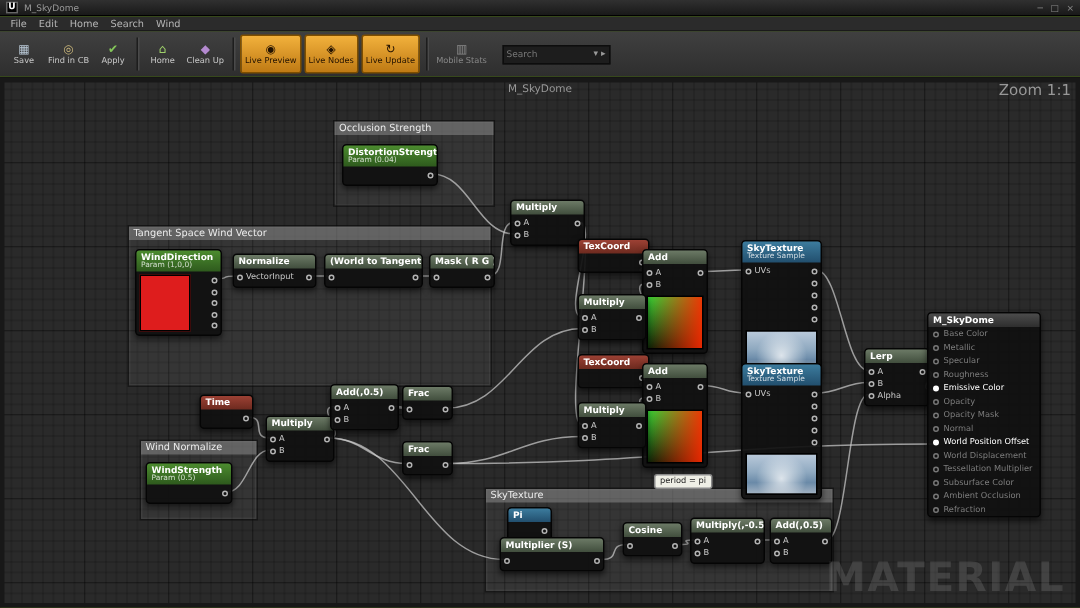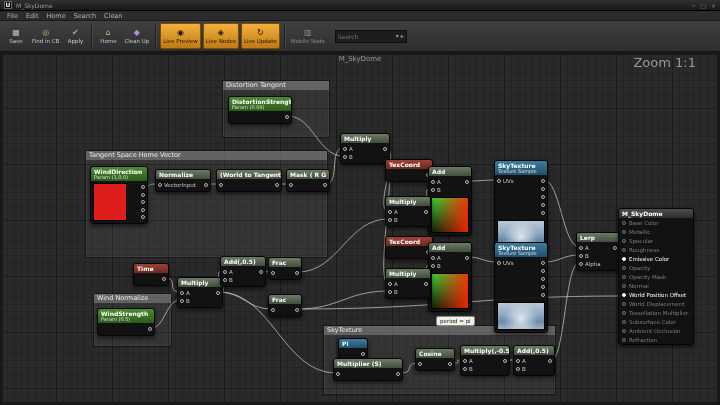--- a/index.html
+++ b/index.html
@@ -40,21 +40,21 @@
   .graph{position:absolute;left:0;top:52px;width:720px;height:353px;overflow:hidden;
     background-color:#2a2a2a;
     background-image:
       linear-gradient(rgba(0,0,0,.28) 1px,transparent 1px),
       linear-gradient(90deg,rgba(0,0,0,.28) 1px,transparent 1px),
       linear-gradient(rgba(0,0,0,.13) 1px,transparent 1px),
       linear-gradient(90deg,rgba(0,0,0,.13) 1px,transparent 1px);
     background-size:56px 56px,56px 56px,7px 7px,7px 7px;
     box-shadow:inset 0 0 0 3px #181818}
   .graph-title{position:absolute;top:3px;left:0;width:100%;text-align:center;font-size:7px;color:#989898}
-  .zoom{position:absolute;top:3px;right:24px;font-size:13px;color:#989898}
+  .zoom{position:absolute;top:3px;right:6px;font-size:10px;color:#989898}
   .watermark{position:absolute;right:10px;bottom:4px;font-size:27px;font-weight:bold;letter-spacing:1px;
     color:rgba(255,255,255,.12)}
   #wires{position:absolute;left:0;top:0;pointer-events:none}
   #wires path{fill:none;stroke:#cfcfcf;stroke-opacity:.7;stroke-width:1}
 
   .comment{position:absolute;background:rgba(255,255,255,.055);border:1px solid rgba(0,0,0,.55);
     box-shadow:inset 0 0 0 1px rgba(255,255,255,.05)}
   .comment-header{height:9px;background:rgba(145,145,145,.5);color:#ececec;font-size:6.5px;
     line-height:9px;padding:0 3px;white-space:nowrap;overflow:hidden}
 
@@ -107,21 +107,21 @@
         <span>□</span>
         <span>×</span>
       </div>
   </div>
 
   <div class="menubar">
       <span class="menu-item">File</span>
       <span class="menu-item">Edit</span>
       <span class="menu-item">Home</span>
       <span class="menu-item">Search</span>
-      <span class="menu-item">Clean</span>
+      <span class="menu-item">Wind</span>
     </div>
 
   <div class="toolbar">
     <div class="tb-group">
         <div class="tb-btn">
           <span class="ic" style="color: rgb(185, 200, 214);">▦</span>
           <span class="lbl">Save</span>
         </div>
         <div class="tb-btn">
           <span class="ic" style="color: rgb(205, 185, 124);">◎</span>
@@ -164,24 +164,24 @@
       <span class="sic">▾</span>
       <span class="sic">▸</span>
     </div>
   </div>
 
   <div class="graph" id="graph">
     <div class="graph-title">M_SkyDome</div>
     <div class="zoom">Zoom 1:1</div>
     <div id="comments-layer">
         <div class="comment" style="left: 222px; top: 28px; width: 108px; height: 58px;">
-          <div class="comment-header">Distortion Tangent</div>
+          <div class="comment-header">Occlusion Strength</div>
         </div>
         <div class="comment" style="left: 85px; top: 98px; width: 243px; height: 108px;">
-          <div class="comment-header">Tangent Space Home Vector</div>
+          <div class="comment-header">Tangent Space Wind Vector</div>
         </div>
         <div class="comment" style="left: 93px; top: 241px; width: 79px; height: 54px;">
           <div class="comment-header">Wind Normalize</div>
         </div>
         <div class="comment" style="left: 323px; top: 273px; width: 233px; height: 70px;">
           <div class="comment-header">SkyTexture</div>
         </div>
       </div>
     <svg id="wires" width="720" height="353">
         <path d="M288 64 C312.75 64 318.25 104 343 104"></path>
@@ -737,15 +737,16 @@
             <i class="dot"></i>
             <span>Ambient Occlusion</span>
           </div>
           <div class="mrow">
             <i class="dot"></i>
             <span>Refraction</span>
           </div>
         </div>
       </div>
     <div class="badge" id="badge" style="left: 436px; top: 264px;">period = pi</div>
+    <div class="watermark">MATERIAL</div>
   </div>
 
 </div>
 
 </body></html>

